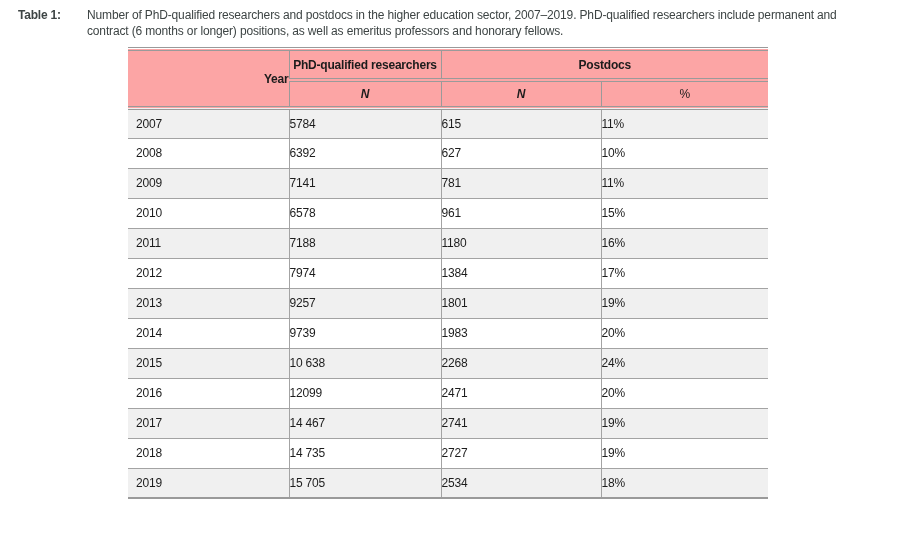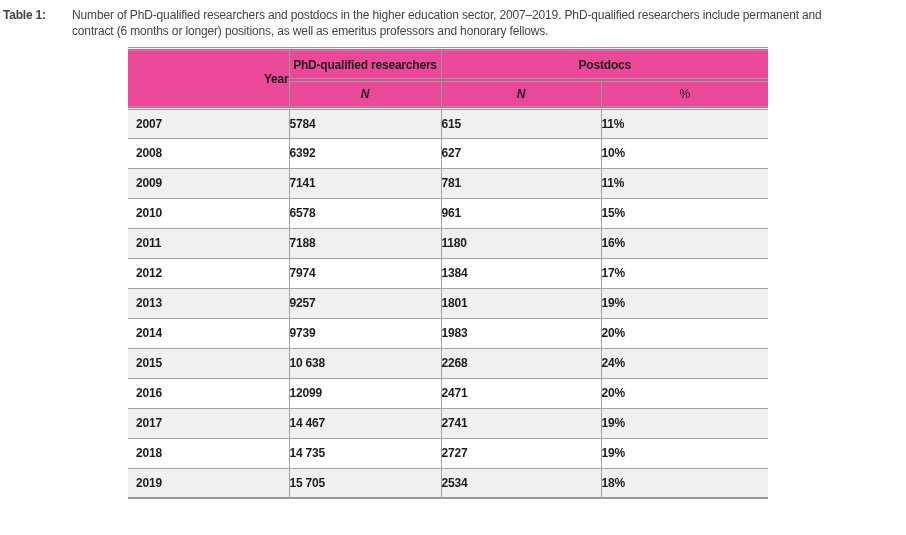--- a/index.html
+++ b/index.html
@@ -2,21 +2,21 @@
 <html><head>
 <meta charset="utf-8">
 <style>
   * { margin:0; padding:0; box-sizing:border-box; }
   html,body { background:#ffffff; }
   body {
     width:906px; height:535px; position:relative;
     font-family:"Liberation Sans", sans-serif;
   }
   .caption {
-    position:absolute; left:3px; top:8px;
+    position:absolute; left:18px; top:8px;
     display:flex; color:#3d4444;
   }
   .caption-label {
     font-weight:bold; font-size:12px; width:69px; flex:0 0 69px;
     letter-spacing:-0.2px;
   }
   .caption-text {
     width:772px; font-size:12px; line-height:15.5px; letter-spacing:-0.15px;
   }
   table.datatable {
@@ -24,37 +24,37 @@
     border-collapse:collapse; table-layout:fixed;
     font-size:12px; color:#1c1c1c;
     border-top:4px double #9a9a9a;
     border-bottom:2px solid #9a9a9a;
   }
   col.c-year  { width:161px; }
   col.c-phdn  { width:152px; }
   col.c-pdn   { width:160px; }
   col.c-pdpct { width:167px; }
   th {
-    font-weight:bold; background:#ec4899; text-align:center;
+    font-weight:bold; background:#fca5a5; text-align:center;
     letter-spacing:-0.2px;
   }
   .th-year {
     text-align:right; padding-left:8px; vertical-align:middle;
     border-right:1px solid #9a9a9a;
     border-bottom:4px double #9a9a9a;
   }
   .row-groups th { height:31px; }
   .row-subs  th { height:28px; }
   .th-group  { border-bottom:4px double #9a9a9a; }
   .th-phd    { border-right:1px solid #9a9a9a; }
   .th-n      { font-style:italic; border-bottom:4px double #9a9a9a; }
   .th-n-phd  { border-right:1px solid #9a9a9a; }
   .th-n-pd   { border-right:1px solid #9a9a9a; }
   .th-pct    { font-weight:normal; border-bottom:4px double #9a9a9a; }
-  tbody tr { border-bottom:1px solid #a3a3a3;font-weight:bold; }
+  tbody tr { border-bottom:1px solid #a3a3a3; }
   tbody tr:nth-child(odd) td { background:#f0f0f0; }
   td {
     height:30px; text-align:left; letter-spacing:-0.2px;
   }
   td.cell-year { text-align:left; padding-left:8px; }
   td.vline { border-right:1px solid #a3a3a3; }
 </style>
 </head>
 <body>
 

